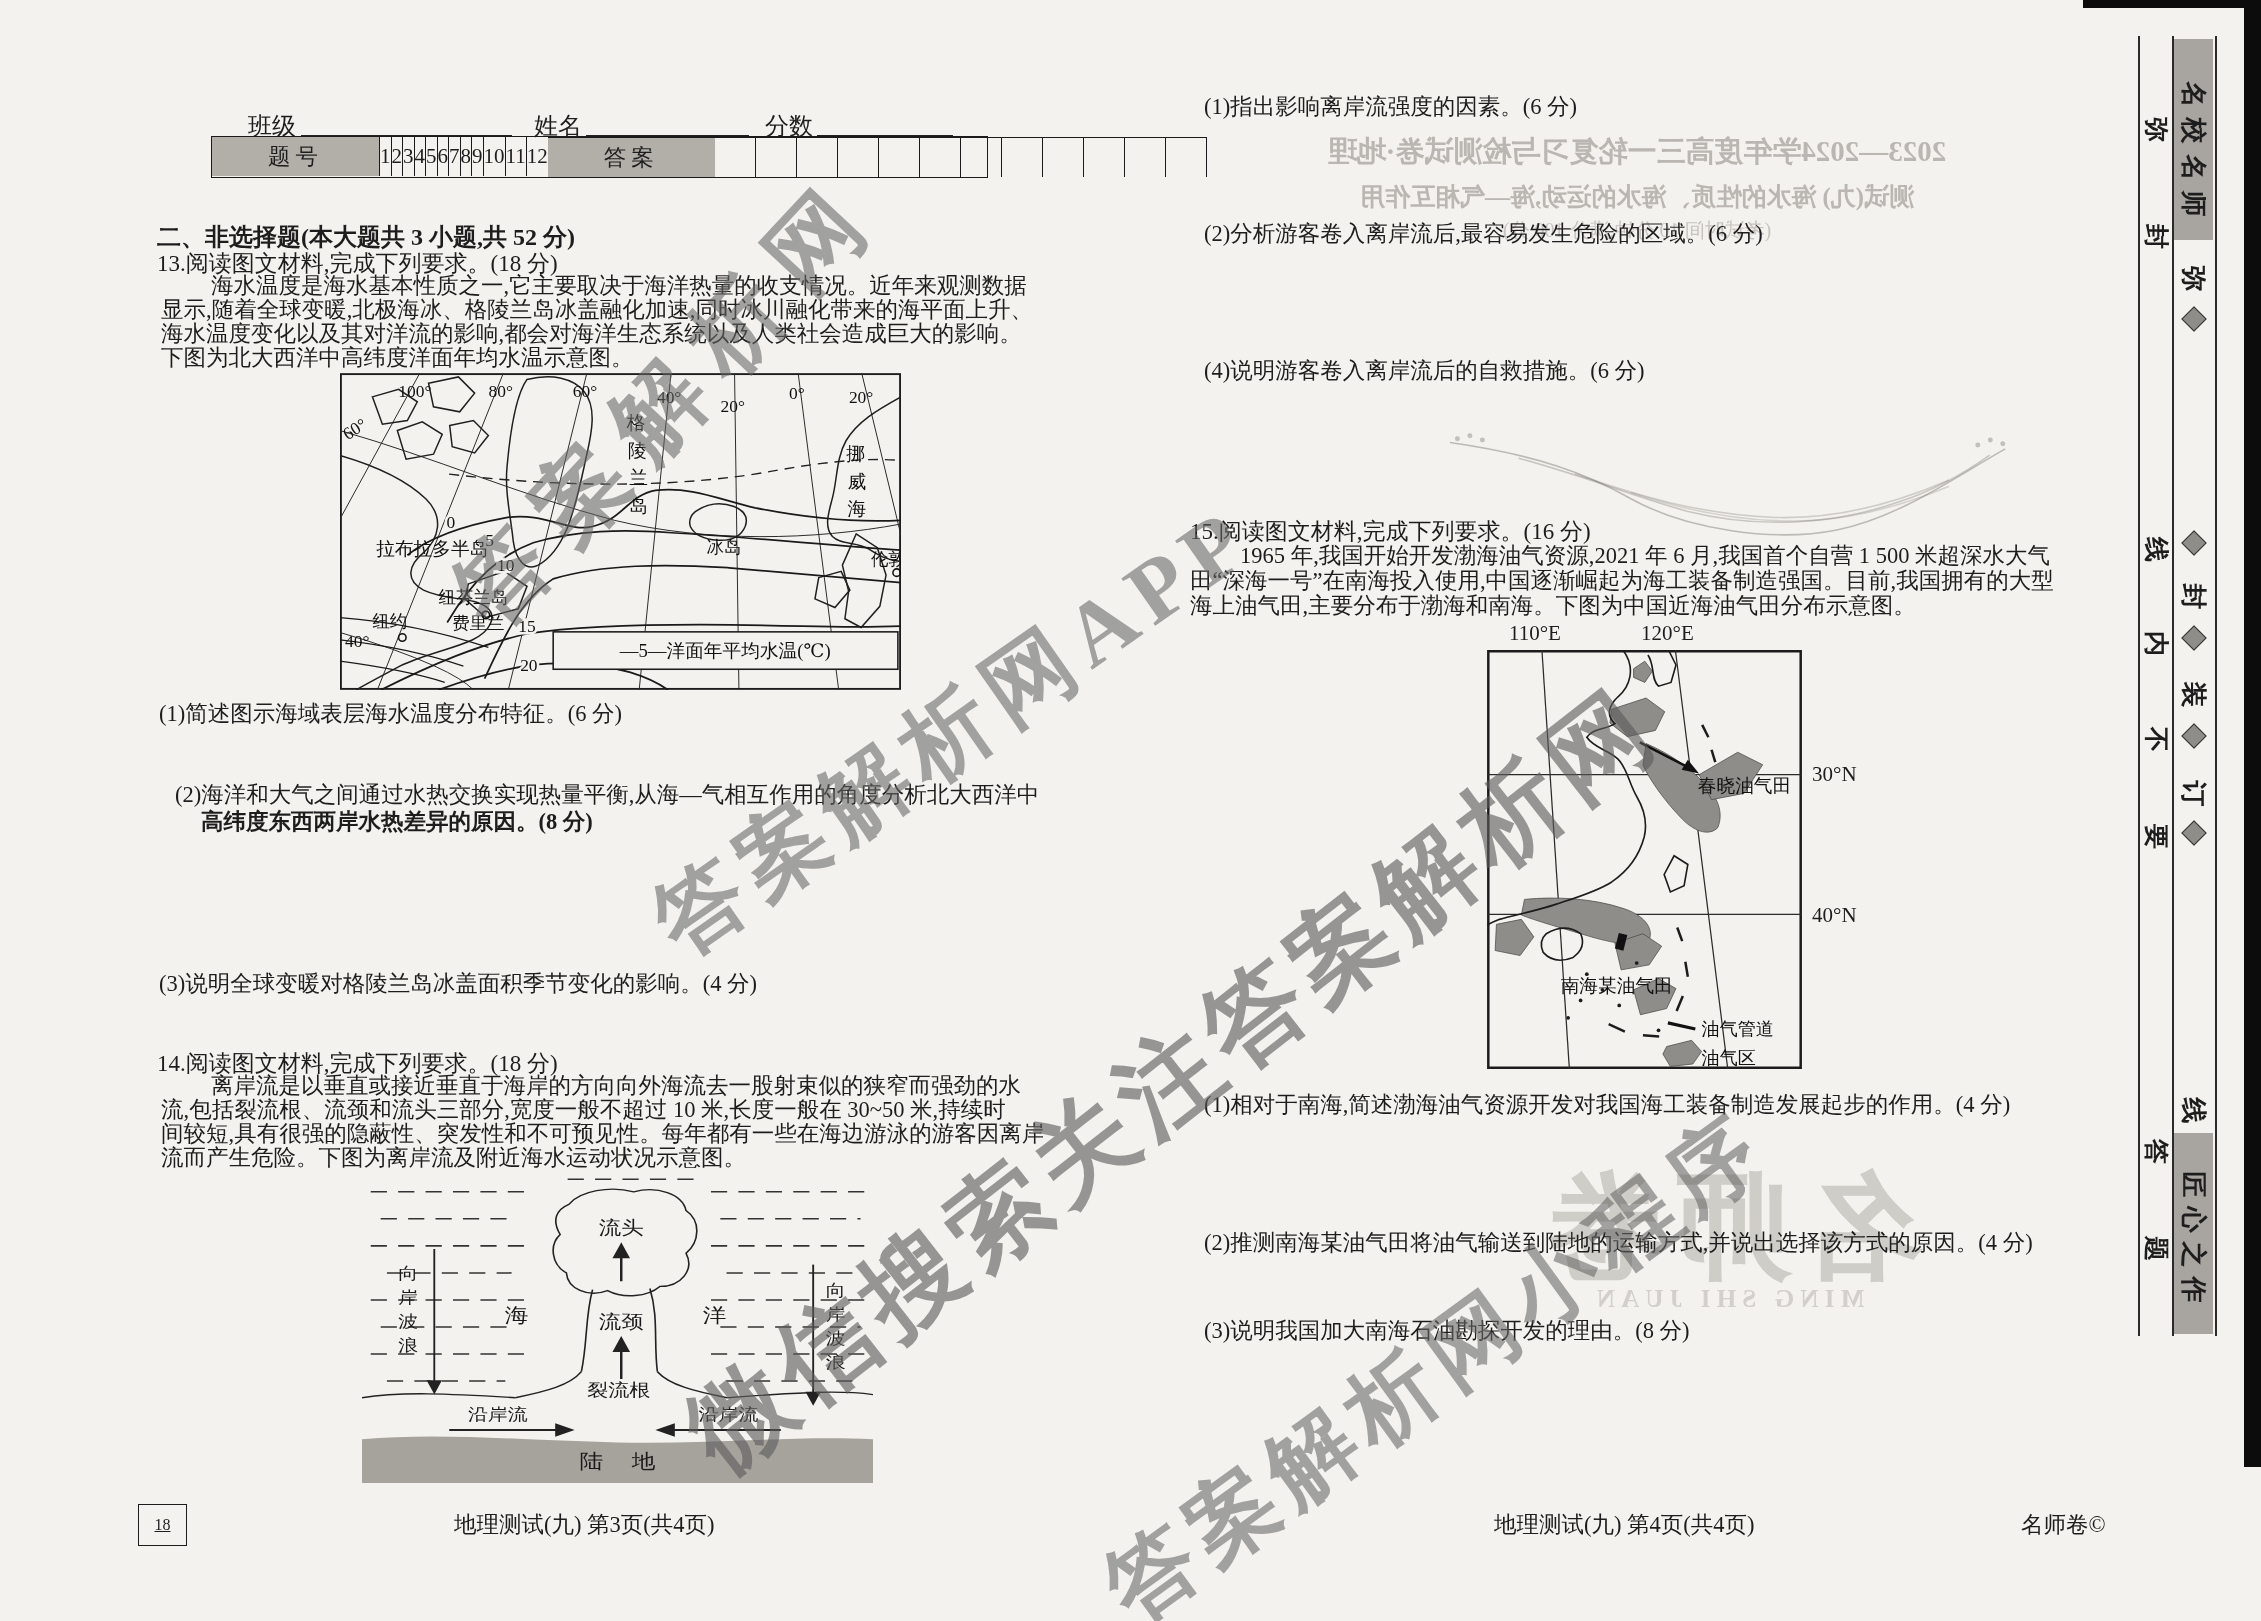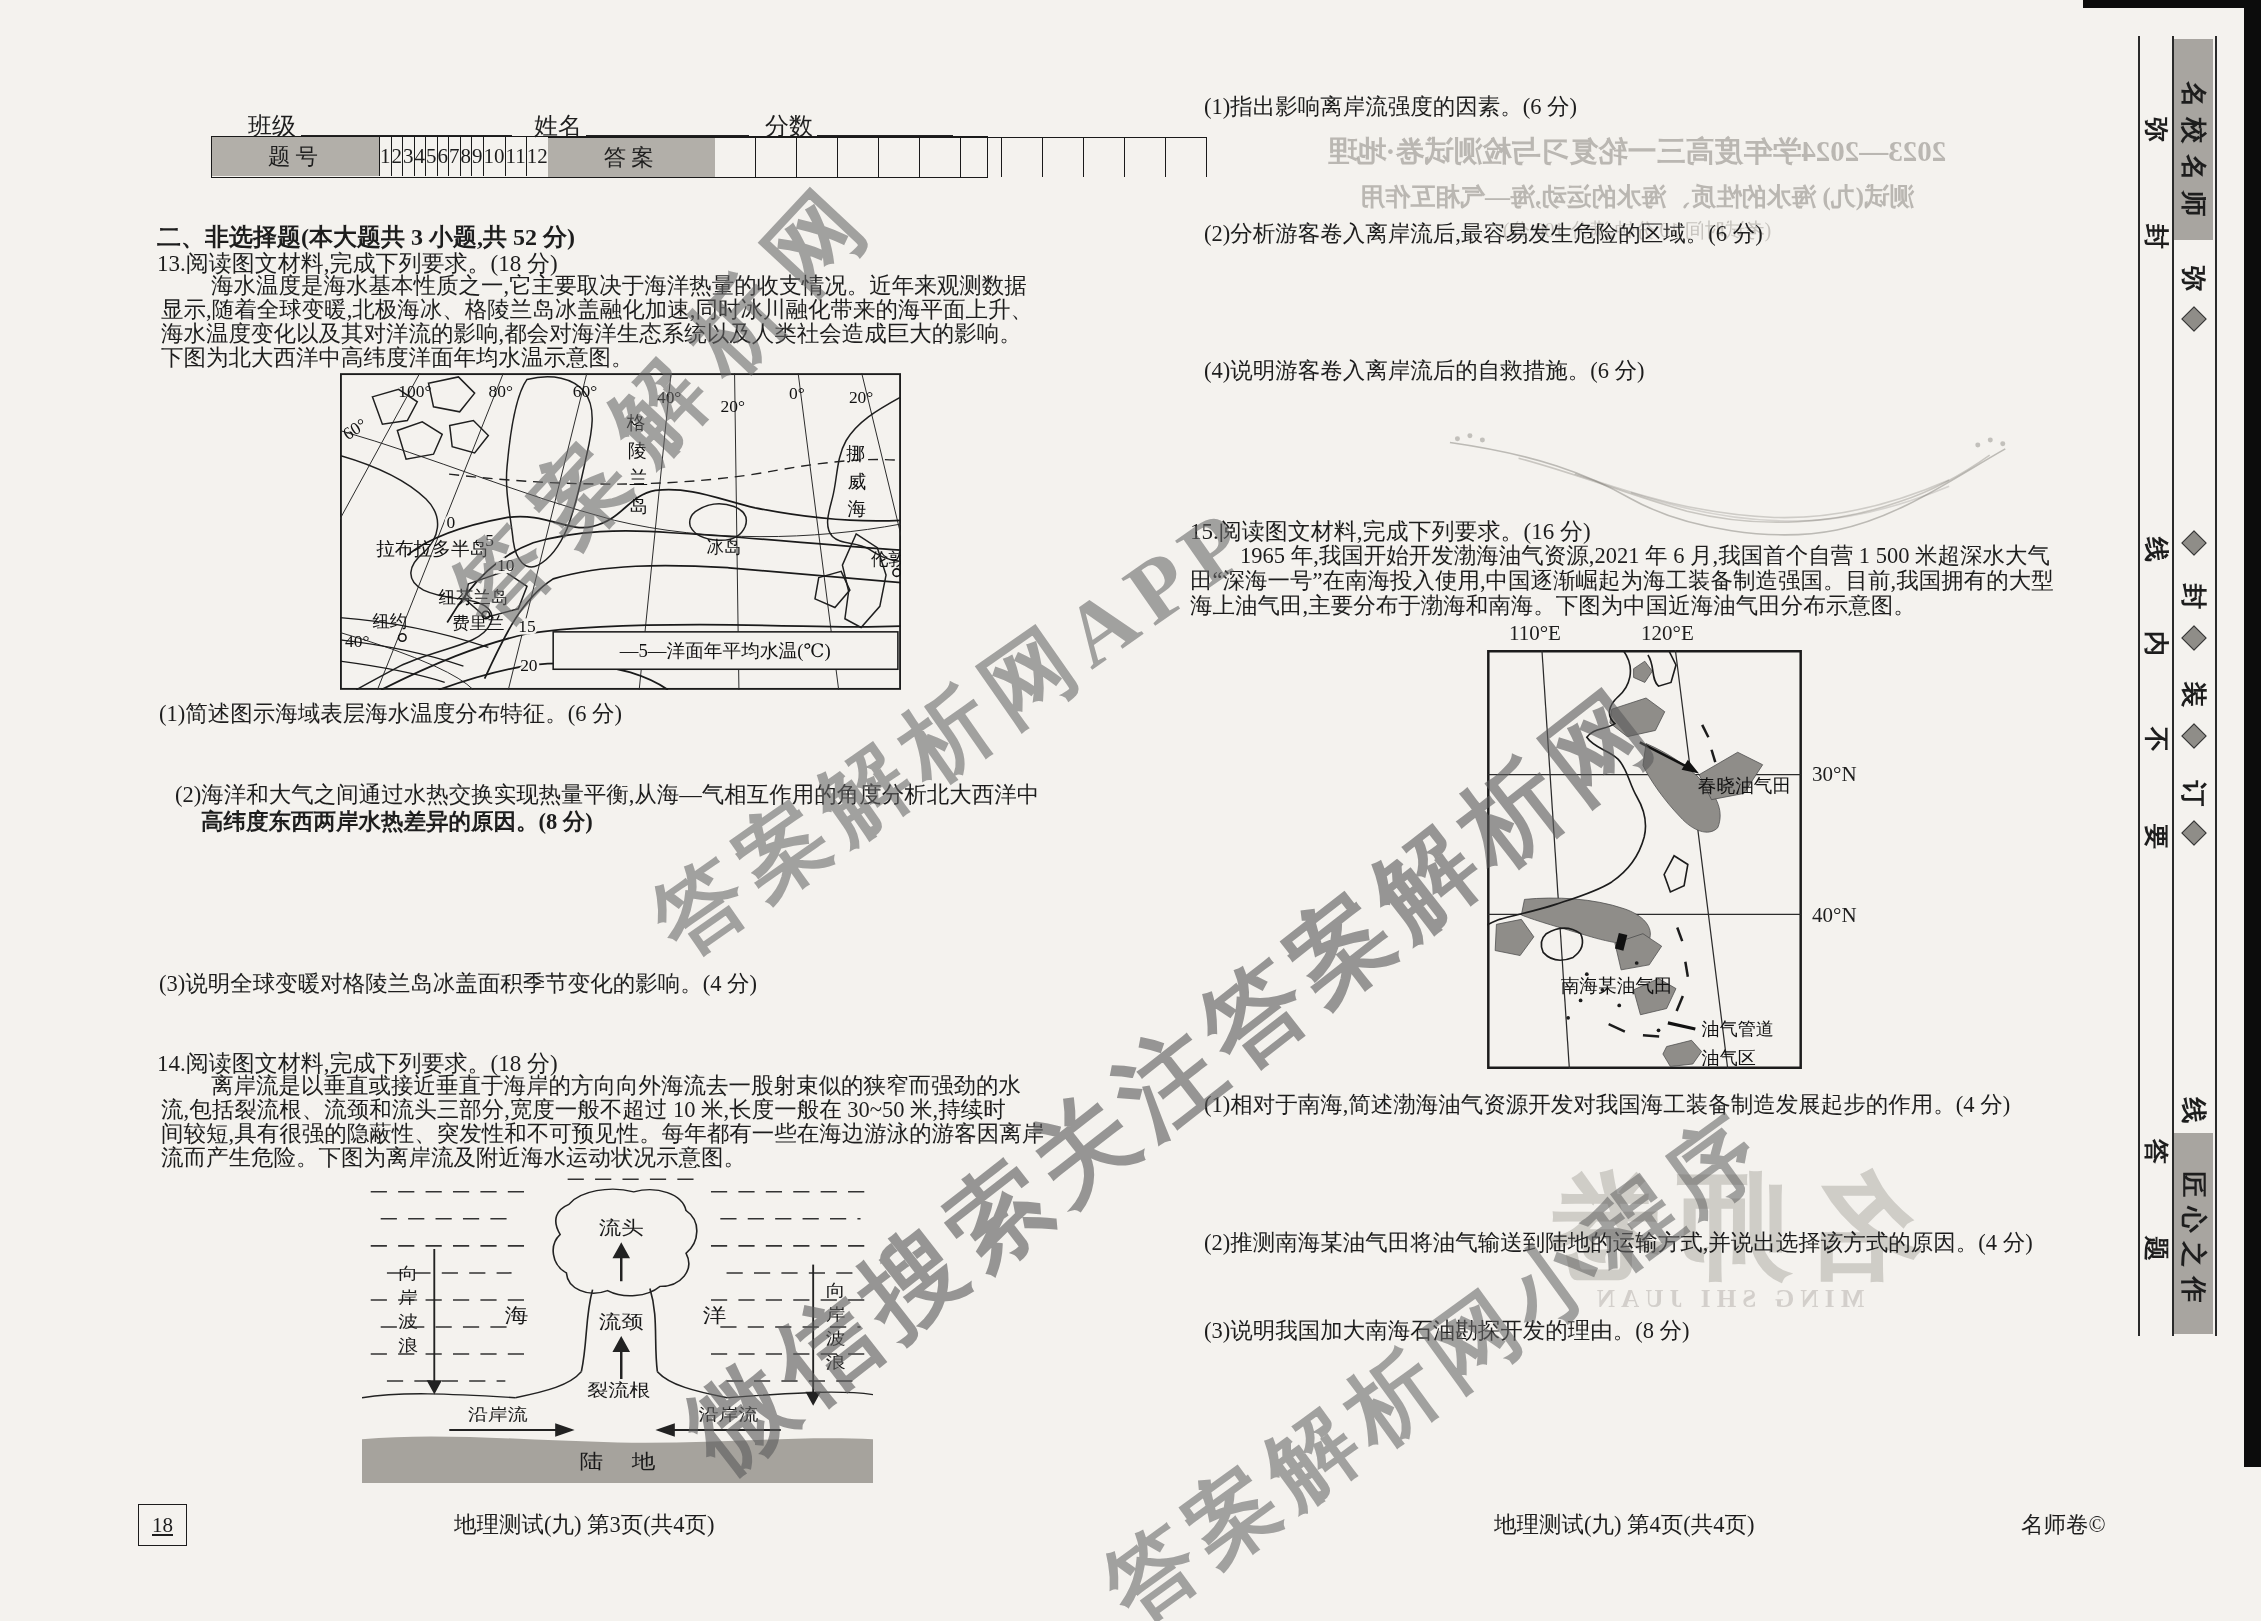--- a/index.html
+++ b/index.html
@@ -278,21 +278,21 @@
       <text x="760" y="286" font-size="32">岸</text>
       <text x="760" y="332" font-size="32">波</text>
       <text x="760" y="378" font-size="32">浪</text>
       <text x="218" y="478" font-size="32">沿岸流</text>
       <text x="588" y="478" font-size="32">沿岸流</text>
       <text x="368" y="572" font-size="38">陆</text>
       <text x="452" y="572" font-size="38">地</text>
     </g>
   </svg>
 
-  <div class="abs" style="left:138px;top:1504px;width:47px;height:40px;border:1.9px solid #1c1c1c;display:flex;align-items:center;justify-content:center;font-size:21px;text-decoration:underline;">18</div>
+  <div class="abs" style="left:138px;top:1504px;width:47px;height:40px;border:1.9px solid #1c1c1c;display:flex;align-items:center;justify-content:center;font-size:16px;text-decoration:underline;">18</div>
   <div class="abs txt" style="left:454px;top:1509px;font-size:22.5px;">地理测试(九)  第3页(共4页)</div>
 
   <div class="abs txt" style="left:1204px;top:91px;">(1)指出影响离岸流强度的因素。(6 分)</div>
   <div class="abs txt" style="left:1204px;top:218px;">(2)分析游客卷入离岸流后,最容易发生危险的区域。(6 分)</div>
   <div class="abs txt" style="left:1204px;top:355px;">(4)说明游客卷入离岸流后的自救措施。(6 分)</div>
 
   <div class="abs txt" style="left:1190px;top:516px;font-size:23px;">15.阅读图文材料,完成下列要求。(16 分)</div>
   <div class="abs" style="left:1190px;top:543px;font-size:22.5px;">
     <div class="line indent" style="height:25px;line-height:25px;">1965 年,我国开始开发渤海油气资源,2021 年 6 月,我国首个自营 1 500 米超深水大气</div>
     <div class="line" style="height:25px;line-height:25px;">田“深海一号”在南海投入使用,中国逐渐崛起为海工装备制造强国。目前,我国拥有的大型</div>

